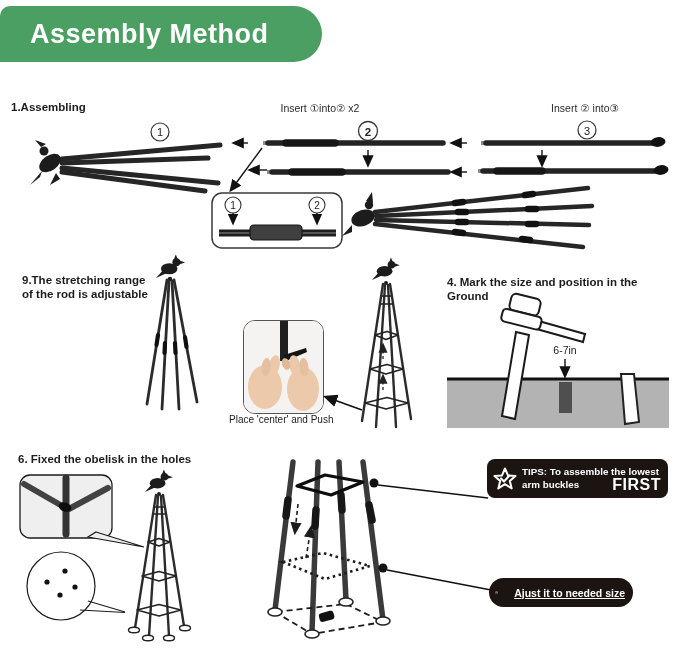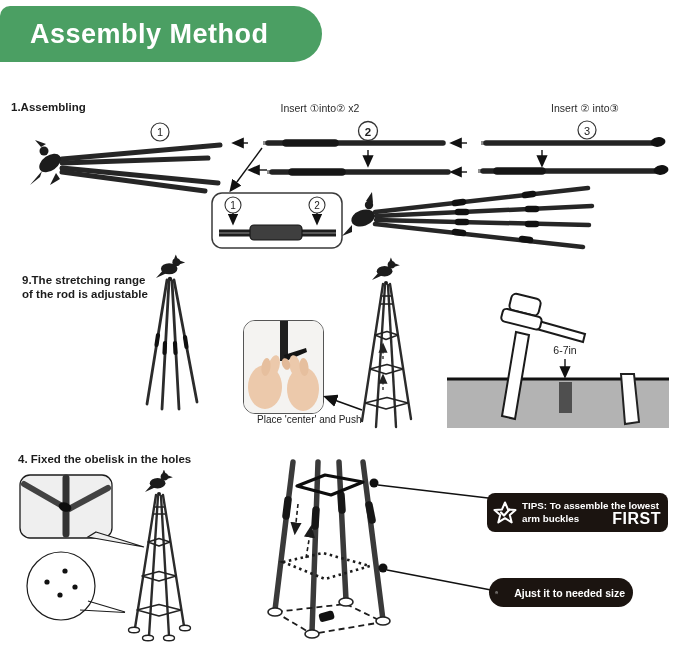--- a/index.html
+++ b/index.html
@@ -8,22 +8,22 @@
   .abs{position:absolute;}
   
   #banner{left:0;top:6px;width:322px;height:56px;background:#4b9f63;
           border-radius:10px 28px 28px 0;display:flex;align-items:center;}
   #banner span{color:#fff;font-weight:bold;font-size:27px;letter-spacing:.5px;padding-left:30px;}
   
   .step-title{font-weight:bold;font-size:11.5px;line-height:13.5px;color:#1c1c1c;}
   .note{font-size:10px;color:#222;}
   
   .tip{background:#1b1410;color:#fff;display:flex;align-items:center;box-sizing:border-box;}
-  #tip1{left:487px;top:493px;width:181px;height:39px;border-radius:8px;padding:0 7px 0 6px;gap:5px;}
-  #tip2{left:489px;top:578px;width:144px;height:29px;border-radius:15px;padding:0 8px 0 6px;gap:16px;}
+  #tip1{left:487px;top:459px;width:181px;height:39px;border-radius:8px;padding:0 7px 0 6px;gap:5px;}
+  #tip2{left:489px;top:578px;width:144px;height:29px;border-radius:15px;padding:0 8px 0 6px;gap:16px;text-decoration:underline;}
   .tip-text{display:flex;flex-direction:column;flex:1;}
   .tip-line{font-size:9.8px;font-weight:bold;line-height:11.5px;white-space:nowrap;}
   .tip-row{display:flex;align-items:flex-end;}
   .tip-first{font-size:16px;font-weight:bold;margin-left:auto;line-height:13px;letter-spacing:.5px;}
   svg text{font-family:"Liberation Sans", sans-serif;}
 </style>
 </head>
 <body>
 
 <div id="canvas">
@@ -180,21 +180,21 @@
       <polygon points="40,34 62,27 63,31 42,40" fill="#141414"></polygon>
       <ellipse cx="21" cy="66" rx="17" ry="22" fill="#ecc9ab"></ellipse>
       <ellipse cx="30" cy="45" rx="5.5" ry="11" fill="#ecc9ab" transform="rotate(14 30 45)"></ellipse>
       <ellipse cx="22" cy="46" rx="4.5" ry="9" fill="#e6bf9e" transform="rotate(8 22 46)"></ellipse>
       <ellipse cx="59" cy="68" rx="16" ry="22" fill="#ecc9ab"></ellipse>
       <ellipse cx="51" cy="45" rx="5.5" ry="11" fill="#ecc9ab" transform="rotate(-12 51 45)"></ellipse>
       <ellipse cx="60" cy="46" rx="4.5" ry="9" fill="#e6bf9e" transform="rotate(-6 60 46)"></ellipse>
       <ellipse cx="42" cy="43" rx="4" ry="6" fill="#e2b998" transform="rotate(-20 42 43)"></ellipse>
     </svg>
   </div>
-  <div class="abs note" style="left:229px;top:414px;width:135px;margin-left:28px;">Place 'center' and Push</div>
+  <div class="abs note" style="left:229px;top:414px;width:135px;">Place 'center' and Push</div>
   <svg class="abs" style="left:318px;top:388px;" width="46" height="26" viewBox="0 0 46 26">
     <defs>
         <marker id="ah2" markerWidth="9" markerHeight="8" refX="7" refY="4" orient="auto">
       <polygon points="0,0 9,4 0,8" fill="#111"></polygon>
         </marker>
       </defs>
     <line x1="44" y1="22" x2="8" y2="9" stroke="#111" stroke-width="1.6" marker-end="url(#ah2)"></line>
   </svg>
 
   <svg class="abs" style="left:352px;top:256px;" width="72" height="180" viewBox="0 0 72 180">
@@ -218,20 +218,21 @@
       <polygon points="18,113 34,118 51,113 35,108.5"></polygon>
       <polygon points="13,147 34,153 56,147 35,141.5"></polygon>
     </g>
     <g stroke="#222" stroke-width="1.3" fill="none" stroke-dasharray="3 2.5">
       <line x1="31" y1="103" x2="31" y2="89" marker-end="url(#ah3)"></line>
       <line x1="31" y1="134" x2="31" y2="120" marker-end="url(#ah3)"></line>
     </g>
   </svg>
 
   <div class="abs step-title" style="left:447px;top:276px;width:226px;">
+    <div>4. Mark the size and position in the Ground</div>
   </div>
   <svg class="abs" style="left:445px;top:292px;" width="234" height="140" viewBox="0 0 234 140">
     <defs>
         <marker id="ah4" markerWidth="9" markerHeight="8" refX="7" refY="4" orient="auto">
       <polygon points="0,0 9,4 0,8" fill="#111"></polygon>
         </marker>
       </defs>
     <rect x="2" y="88" width="222" height="48" fill="#b3b3b3"></rect>
     <line x1="2" y1="87" x2="224" y2="87" stroke="#111" stroke-width="3"></line>
     <rect x="114" y="90" width="13" height="31" fill="#4f4f4f"></rect>
@@ -241,21 +242,21 @@
       <polygon points="90,28 140,42 138,50 88,36" fill="#fff" stroke="#1a1a1a" stroke-width="2"></polygon>
       <g transform="rotate(14 78 25)">
         <rect x="62" y="4" width="30" height="17" rx="5" fill="#fff" stroke="#1a1a1a" stroke-width="2"></rect>
         <rect x="57" y="21" width="40" height="13" rx="4" fill="#fff" stroke="#1a1a1a" stroke-width="2"></rect>
       </g>
     </g>
     <text x="120" y="62" text-anchor="middle" font-size="10.5" fill="#1c1c1c">6-7in</text>
     <line x1="120" y1="67" x2="120" y2="84" stroke="#111" stroke-width="1.4" marker-end="url(#ah4)"></line>
   </svg>
 
-  <div class="abs step-title" style="left:18px;top:453px;">4. Fixed the obelisk in the holes</div>
+  <div class="abs step-title" style="left:18px;top:453px;">6. Fixed the obelisk in the holes</div>
   <svg class="abs" style="left:12px;top:470px;" width="200" height="178" viewBox="0 0 200 178">
 
     <g>
       <rect x="8" y="5" width="92" height="63" rx="10" fill="#efefef" stroke="#1c1c1c" stroke-width="1.3"></rect>
       <polygon points="84,62 132,77 76,67" fill="#efefef" stroke="#1c1c1c" stroke-width="1.2"></polygon>
       <line x1="12" y1="14" x2="52" y2="37" stroke="#424242" stroke-width="6" stroke-linecap="round"></line>
       <line x1="96" y1="18" x2="57" y2="39" stroke="#424242" stroke-width="6" stroke-linecap="round"></line>
       <line x1="54" y1="8" x2="54" y2="64" stroke="#333" stroke-width="7" stroke-linecap="round"></line>
       <ellipse cx="53" cy="37" rx="6.5" ry="4.5" fill="#0d0d0d" transform="rotate(20 53 37)"></ellipse>
     </g>

